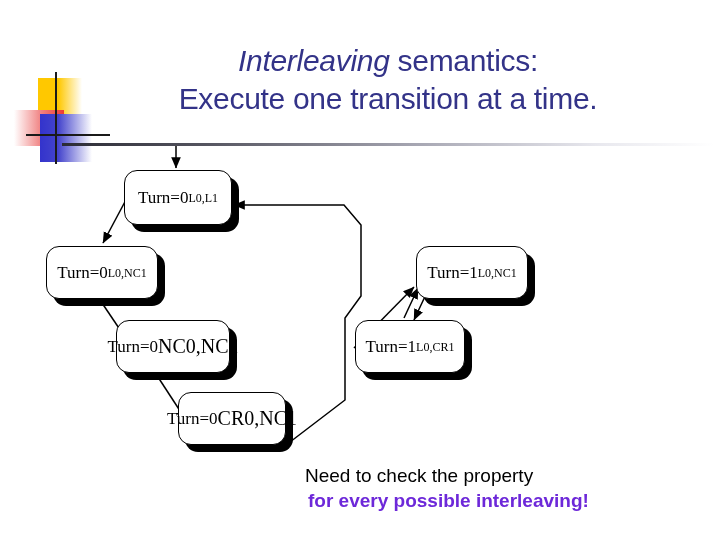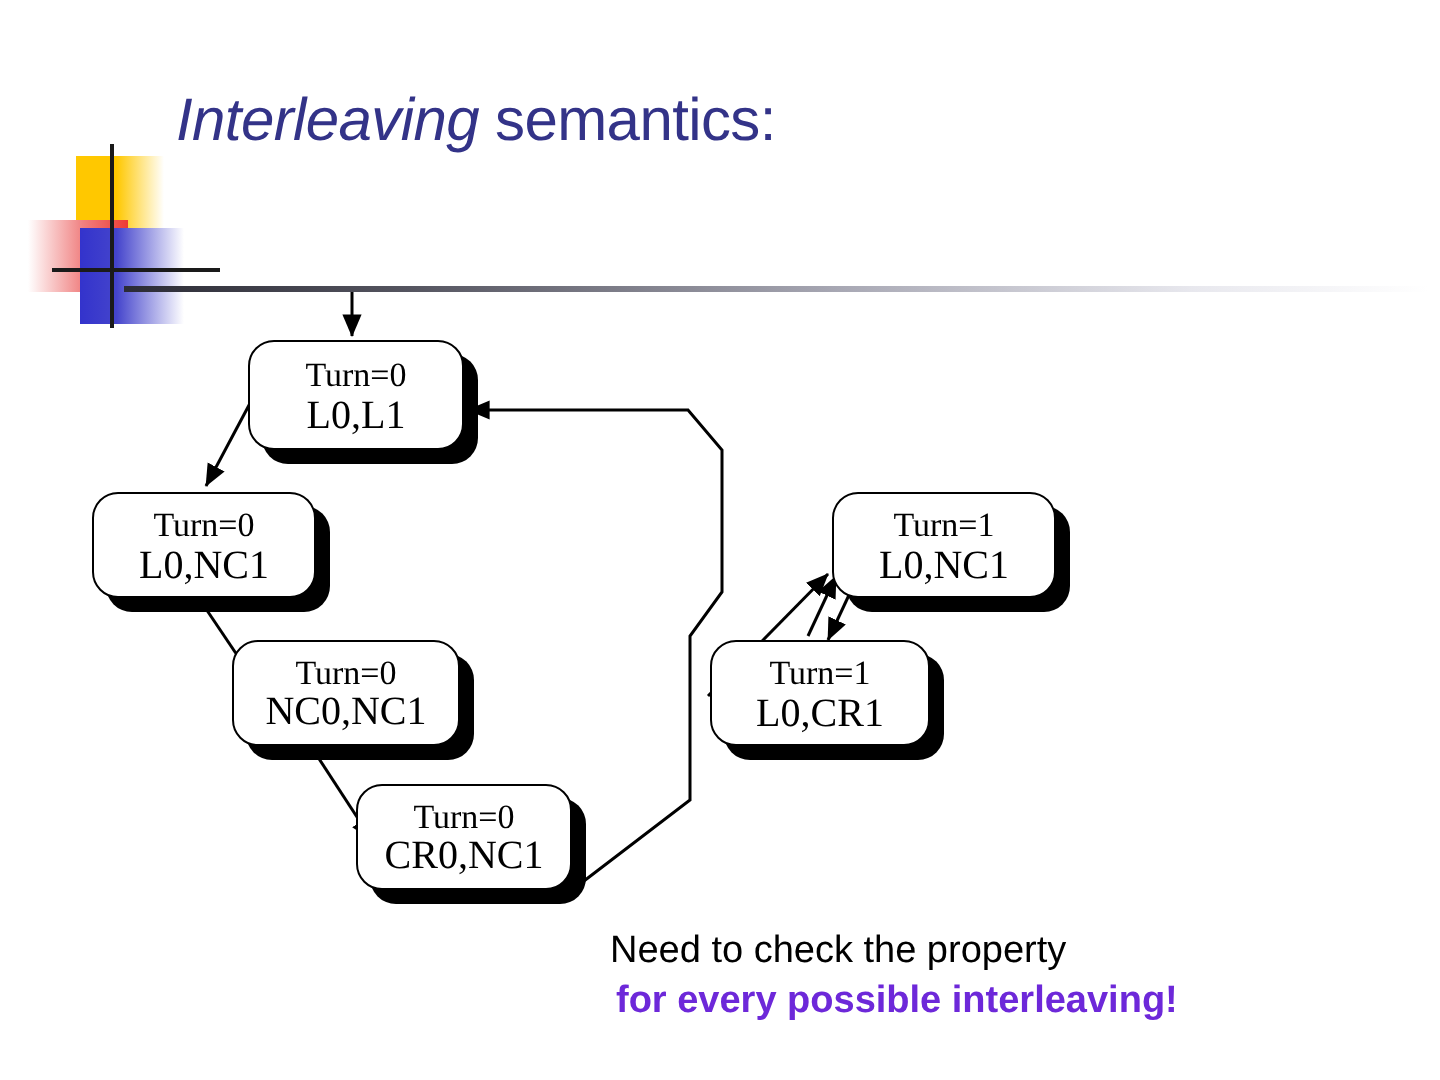--- a/index.html
+++ b/index.html
@@ -7,20 +7,21 @@
     padding: 0;
     background: #ffffff;
   }
   #slide {
     position: relative;
     width: 720px;
     height: 540px;
     background: #ffffff;
     overflow: hidden;
     font-family: "Liberation Sans", sans-serif;
+    text-align: center;
   }
 
   
   #logo { position: absolute; left: 14px; top: 72px; width: 96px; height: 92px; }
   .sq { position: absolute; }
   .sq-yellow {
     left: 24px; top: 6px; width: 44px; height: 42px;
     background: linear-gradient(to right, #FFC800 0%, #FFC800 46%, #ffffff 100%);
   }
   .sq-red {
@@ -59,27 +60,27 @@
   .node {
     position: absolute;
     box-sizing: border-box;
     background: #ffffff;
     border: 1.6px solid #000000;
     border-radius: 13px;
     box-shadow: 7px 7px 0 0 #000000;
     font-family: "Liberation Serif", serif;
     color: #000000;
     display: flex;
-    flex-direction: column;
+    flex-direction: row;
     align-items: center;
     justify-content: center;
     z-index: 3;
   }
   .node .l1 { font-size: 17px; line-height: 20px; }
-  .node .l2 { font-size: 20px; line-height: 20px; }
+  .node .l2 { font-size: 12px; line-height: 20px; }
   .node.small2 .l2 { font-size: 20px; line-height: 19px; }
 
   
   #cap1 {
     position: absolute; left: 305px; top: 426px;
     font-size: 19px; color: #000000; white-space: nowrap;
   }
   #cap2 {
     position: absolute; left: 308px; top: 470px;
     font-size: 19px; font-weight: bold; color: #E81123; white-space: nowrap;
@@ -93,20 +94,21 @@
   <div id="logo">
     <div class="sq sq-yellow"></div>
     <div class="sq sq-red"></div>
     <div class="sq sq-blue"></div>
     <div class="sq cross-v"></div>
     <div class="sq cross-h"></div>
   </div>
 
   <div id="title" style="color: rgb(51, 51, 136);">
     <div><span class="ital">Interleaving</span><span> semantics:</span></div>
+    <div>Execute one transition at a time.</div>
   </div>
 
   <div id="rule"></div>
 
   <svg id="wires" viewBox="0 0 720 540">
     <defs>
       <marker id="ah" markerWidth="9" markerHeight="9" refX="7.2" refY="3.2" orient="auto" markerUnits="strokeWidth">
         <path d="M0,0 L7.5,3.2 L0,6.4 z" fill="#000"></path>
       </marker>
     </defs>

